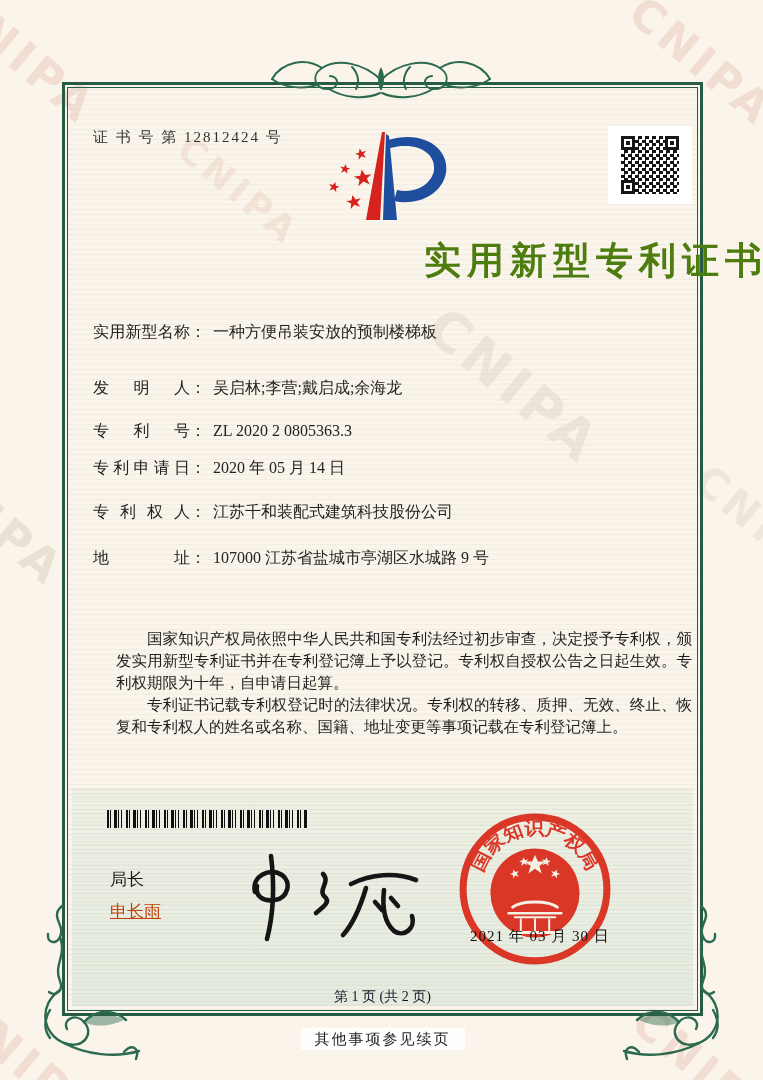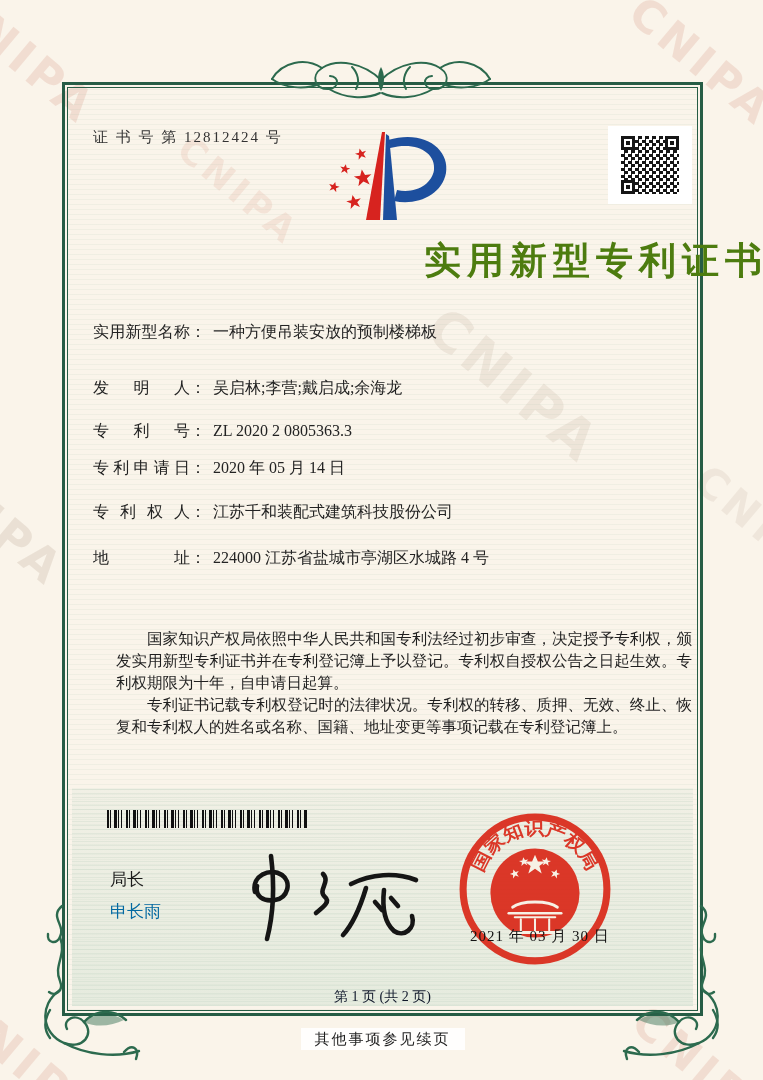--- a/index.html
+++ b/index.html
@@ -68,21 +68,21 @@
   .barcode{
     position:absolute; left:107px; top:810px; width:201px; height:18px;
     background:repeating-linear-gradient(90deg,
       #101010 0 2px, rgba(0,0,0,0) 2px 3px,
       #101010 3px 4px, rgba(0,0,0,0) 4px 7px,
       #101010 7px 10px, rgba(0,0,0,0) 10px 11px,
       #101010 11px 12px, rgba(0,0,0,0) 12px 14px,
       #101010 14px 15px, rgba(0,0,0,0) 15px 19px);
   }
   .signer-title{position:absolute; left:110px; top:868px; font-size:17px; color:#1c1c1c;}
-  .signer-name{position:absolute; left:110px; top:900px; font-size:17px; color:#0369a1;}
+  .signer-name{position:absolute; left:110px; top:900px; font-size:17px; color:#c2410c;text-decoration:underline;}
   .signature{position:absolute; left:225px; top:850px;}
   .seal{position:absolute; left:456px; top:810px;}
   .seal-date{position:absolute; left:470px; top:927px; width:160px; font-size:15px;
     letter-spacing:1px; color:#141414; white-space:nowrap;}
   .page-no{position:absolute; left:62px; width:641px; top:988px; text-align:center; font-size:14px; color:#0f172a;}
   .continuation{
     position:absolute; left:62px; width:641px; top:1030px; text-align:center;
     font-size:15px; color:#1f1f1f; letter-spacing:2px;
   }
   .continuation span{background:rgba(255,255,255,0.9); padding:3px 14px;}
@@ -188,21 +188,21 @@
   <div class="field" style="top:421px;">
     <span class="lbl">专利号</span><span>：</span><span class="val">ZL 2020 2 0805363.3</span>
   </div>
   <div class="field" style="top:458px;">
     <span class="lbl">专利申请日</span><span>：</span><span class="val">2020 年 05 月 14 日</span>
   </div>
   <div class="field" style="top:502px;">
     <span class="lbl">专利权人</span><span>：</span><span class="val">江苏千和装配式建筑科技股份公司</span>
   </div>
   <div class="field" style="top:548px;">
-    <span class="lbl">地址</span><span>：</span><span class="val">224000 江苏省盐城市亭湖区水城路 4 号</span>
+    <span class="lbl">地址</span><span>：</span><span class="val">107000 江苏省盐城市亭湖区水城路 9 号</span>
   </div>
 
 
   <div class="body-text">
     <p>国家知识产权局依照中华人民共和国专利法经过初步审查，决定授予专利权，颁发实用新型专利证书并在专利登记簿上予以登记。专利权自授权公告之日起生效。专利权期限为十年，自申请日起算。</p>
     <p>专利证书记载专利权登记时的法律状况。专利权的转移、质押、无效、终止、恢复和专利权人的姓名或名称、国籍、地址变更等事项记载在专利登记簿上。</p>
   </div>
 
   <div class="barcode"></div>
 

